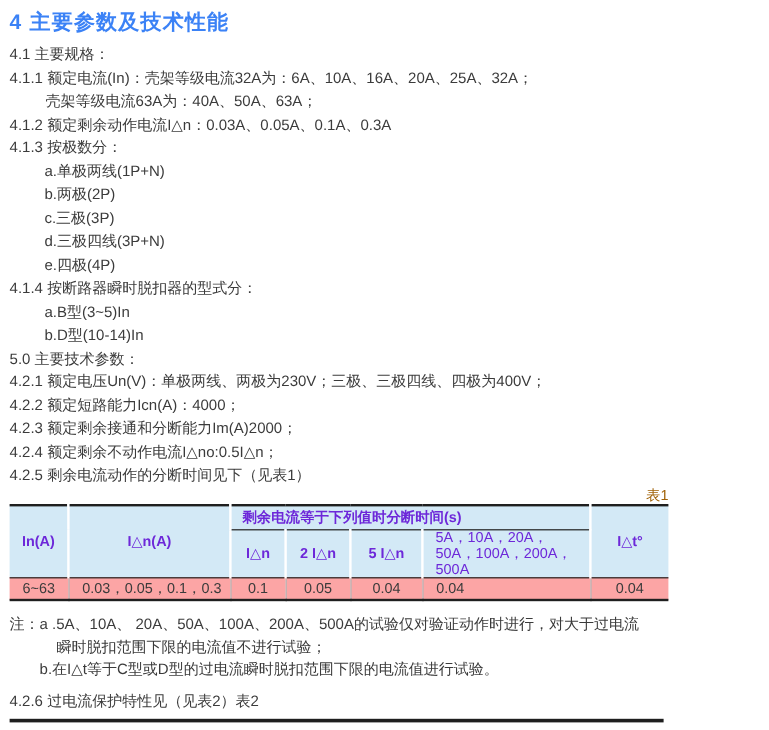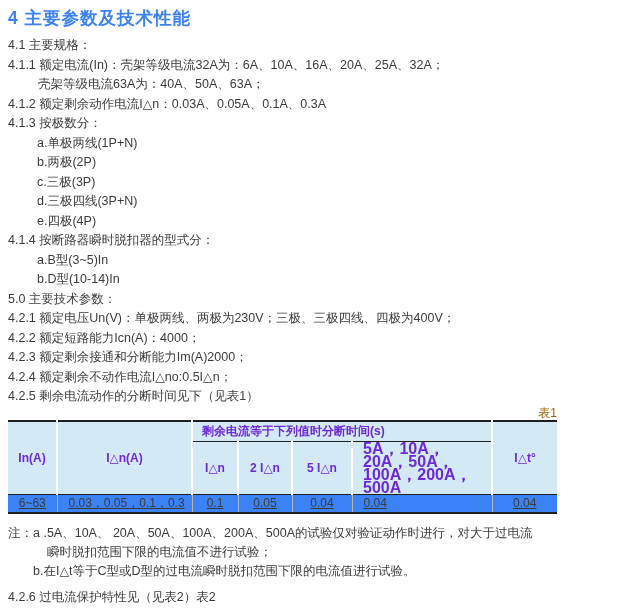--- a/index.html
+++ b/index.html
@@ -30,28 +30,27 @@
     background:#d3e9f6;font-weight:600;font-size:12px;color:#6d28d9;
     padding:0;text-align:center;vertical-align:middle;
   }
   table.t1 tr.rowA th{height:19px;}
   table.t1 tr.rowB th{height:27px;}
   table.t1 th.sep{border-left:2px solid #ffffff;}
   table.t1 th.span-h{
     border-bottom:1px solid #1f1f1f;text-align:left;padding-left:9px;
   }
   table.t1 th.amps{
-    font-size:16px;line-height:13px;font-weight:700;text-align:left;
+    font-size:12px;line-height:13px;font-weight:400;text-align:left;
     padding-left:10px;padding-right:6px;white-space:normal;
   }
   table.t1 td{
-    height:17px;font-size:12px;color:#3b3b3b;background:#3b82f6;
+    height:17px;font-size:12px;color:#3b3b3b;background:#fca5a5;
     border-top:1px solid #1f1f1f;text-align:center;vertical-align:middle;
     padding:0;
-    text-decoration:underline;
   }
   table.t1 td.vsep{border-left:1px solid #b5b5b5;}
   table.t1 td.left{text-align:left;padding-left:11px;}
   .notes{margin-top:10px;}
   .note-line{margin:0;line-height:19px;white-space:nowrap;}
   .note-ind1{padding-left:39px;}
   .note-ind2{padding-left:25px;}
   .sec426-row{
     width:549px;display:flex;align-items:flex-end;
     margin-top:9px;line-height:15px;

